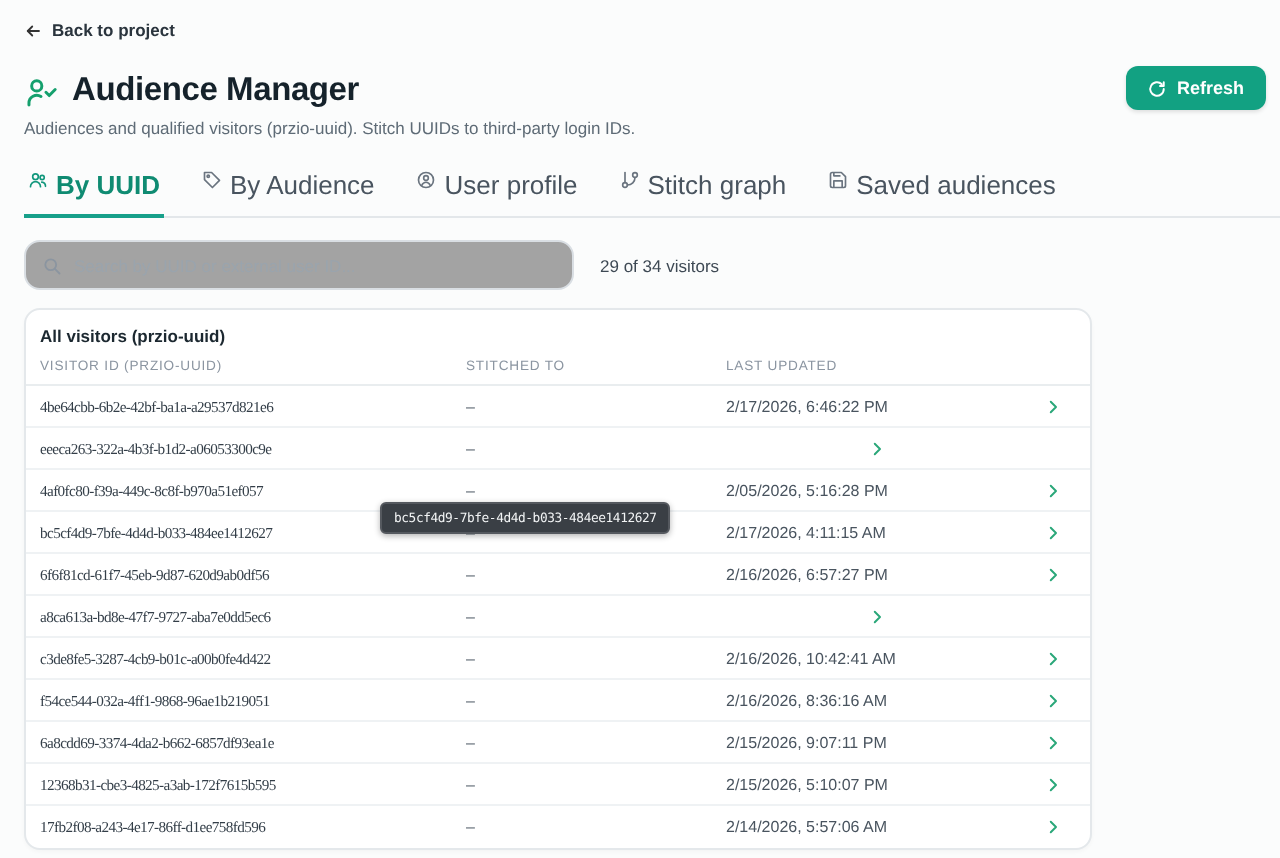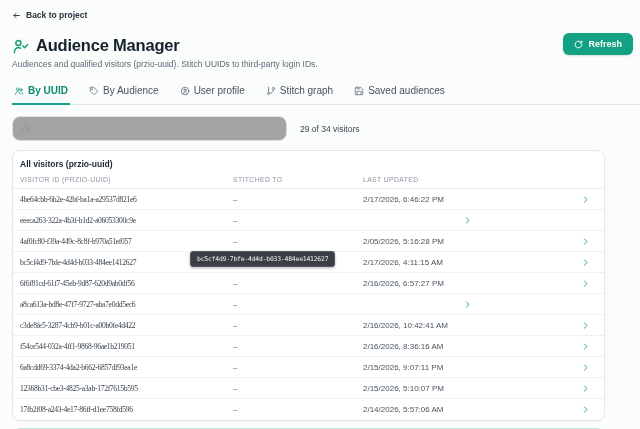--- a/index.html
+++ b/index.html
@@ -38,22 +38,22 @@
     height:22px;padding:0 11px;display:flex;align-items:center;gap:5px;
     font-size:9px;font-weight:700;font-family:inherit;cursor:pointer;
     box-shadow:0 1px 2px rgba(0,0,0,.12);
   }
   .refresh-btn .ico{width:9px;height:9px;color:#fff;}
   .subtitle{margin-top:4px;font-size:8.5px;color:#5E6B76;}
 
   
   .tab-bar{margin-top:16px;display:flex;gap:17px;border-bottom:1px solid #E3E7EA;margin-left:0;margin-right:-15px;padding-right:15px;}
   .tab{
-    display:flex;align-items:center;gap:4px;
-    padding:0 2px 7px 2px;font-size:10px;color:#49545F;cursor:pointer;
+    display:flex;align-items:flex-start;gap:4px;
+    padding:0 2px 7px 2px;font-size:13px;color:#49545F;cursor:pointer;
     border-bottom:2px solid transparent;margin-bottom:-1px;white-space:nowrap;
   }
   .tab .tab-icon{width:10px;height:10px;color:#6A747F;}
   .tab.active{color:#0F8B72;font-weight:700;border-bottom-color:#17A08A;}
   .tab.active .tab-icon{color:#12977C;}
 
   
   .search-row{margin-top:11px;display:flex;align-items:center;}
   .search-box{
     width:275px;height:25px;background:#a3a3a3;border:1px solid #D9DEE3;border-radius:8px;
@@ -63,21 +63,21 @@
   .search-input{
     border:none;outline:none;background:transparent;flex:1;
     font-size:8.5px;font-family:inherit;color:#333;
   }
   .search-input::placeholder{color:#9AA4AD;}
   .visitor-count{margin-left:13px;font-size:8.5px;color:#3E4954;}
 
   
   .card{
     margin-top:9px;background:#fff;border:1px solid var(--border);border-radius:8px;
-    width:593px;box-shadow:0 1px 2px rgba(20,30,40,.03);overflow:hidden;
+    width:534px;box-shadow:0 1px 2px rgba(20,30,40,.03);overflow:hidden;
   }
   .card-title{font-size:8.5px;font-weight:700;color:#1C2830;padding:8px 7px 7px 7px;}
   .thead{
     display:grid;grid-template-columns:213px 130px 1fr 26px;
     padding:0 6px 5px 7px;border-bottom:1px solid #E9EDEF;
   }
   .th{font-size:6.8px;color:#8B95A1;letter-spacing:.4px;font-weight:400;}
   .trow{
     display:grid;grid-template-columns:213px 130px 1fr 26px;align-items:center;
     height:21px;padding:0 6px 0 7px;border-bottom:1px solid #EFF2F4;cursor:pointer;

